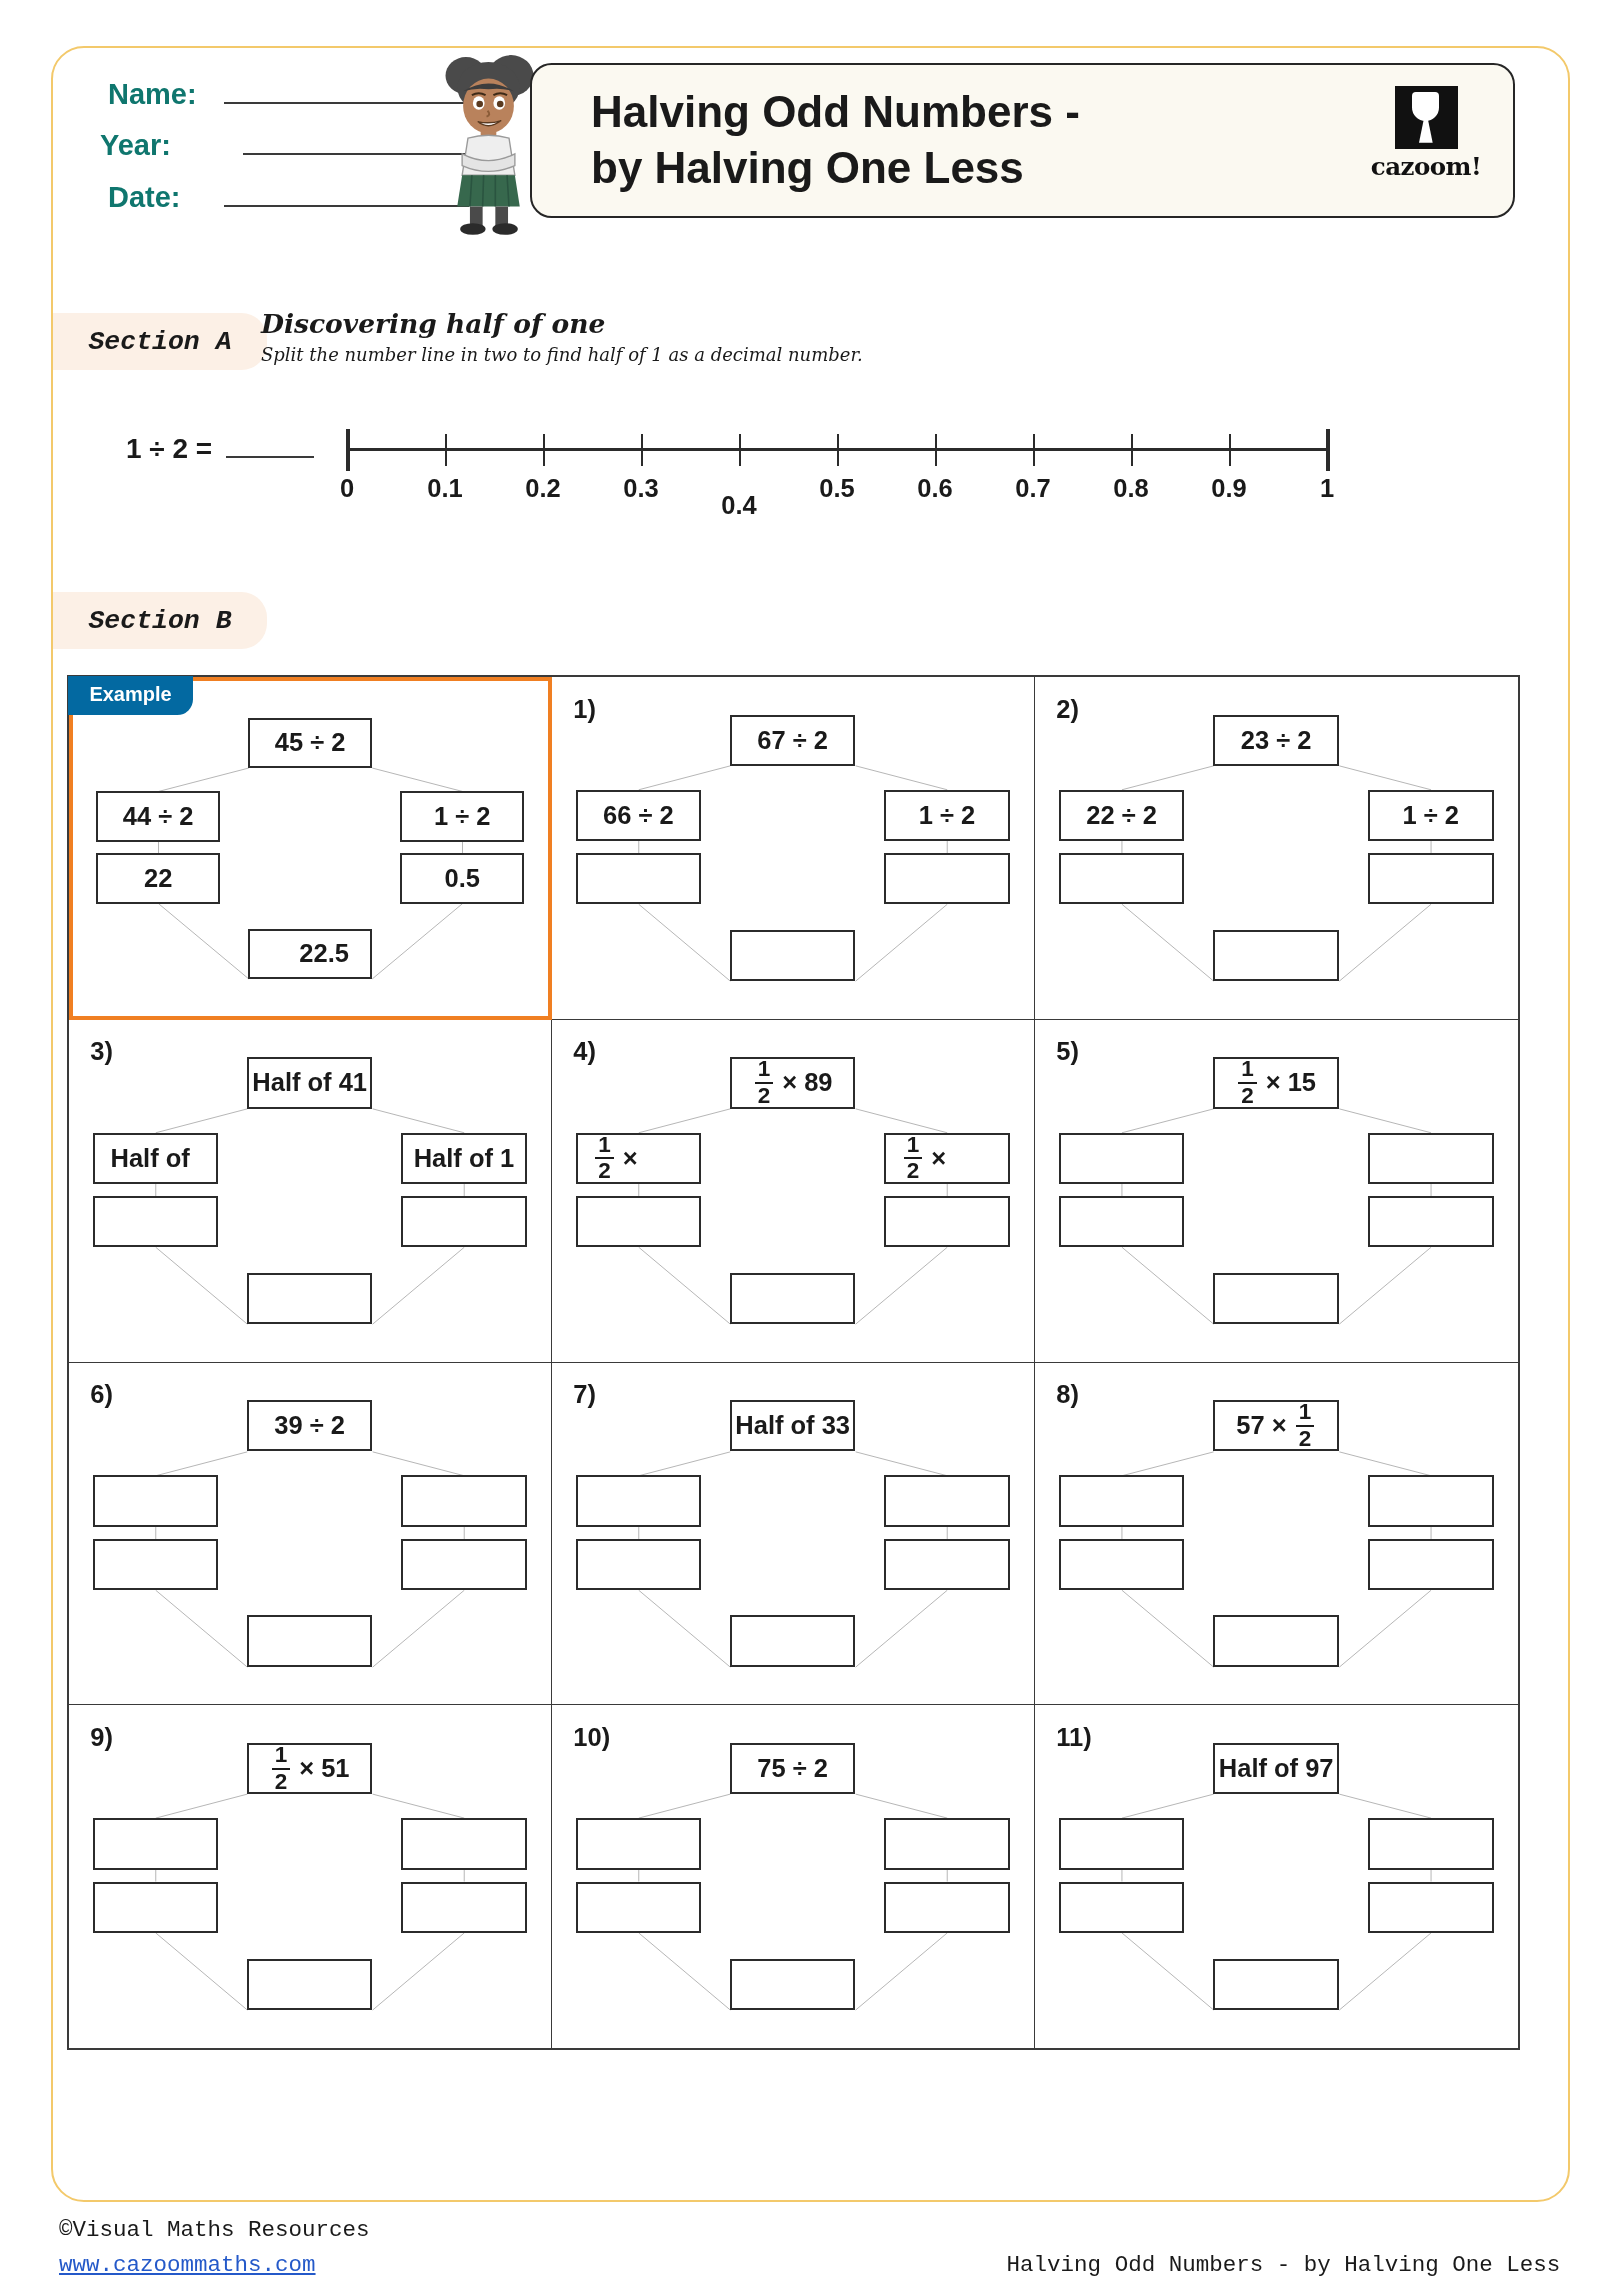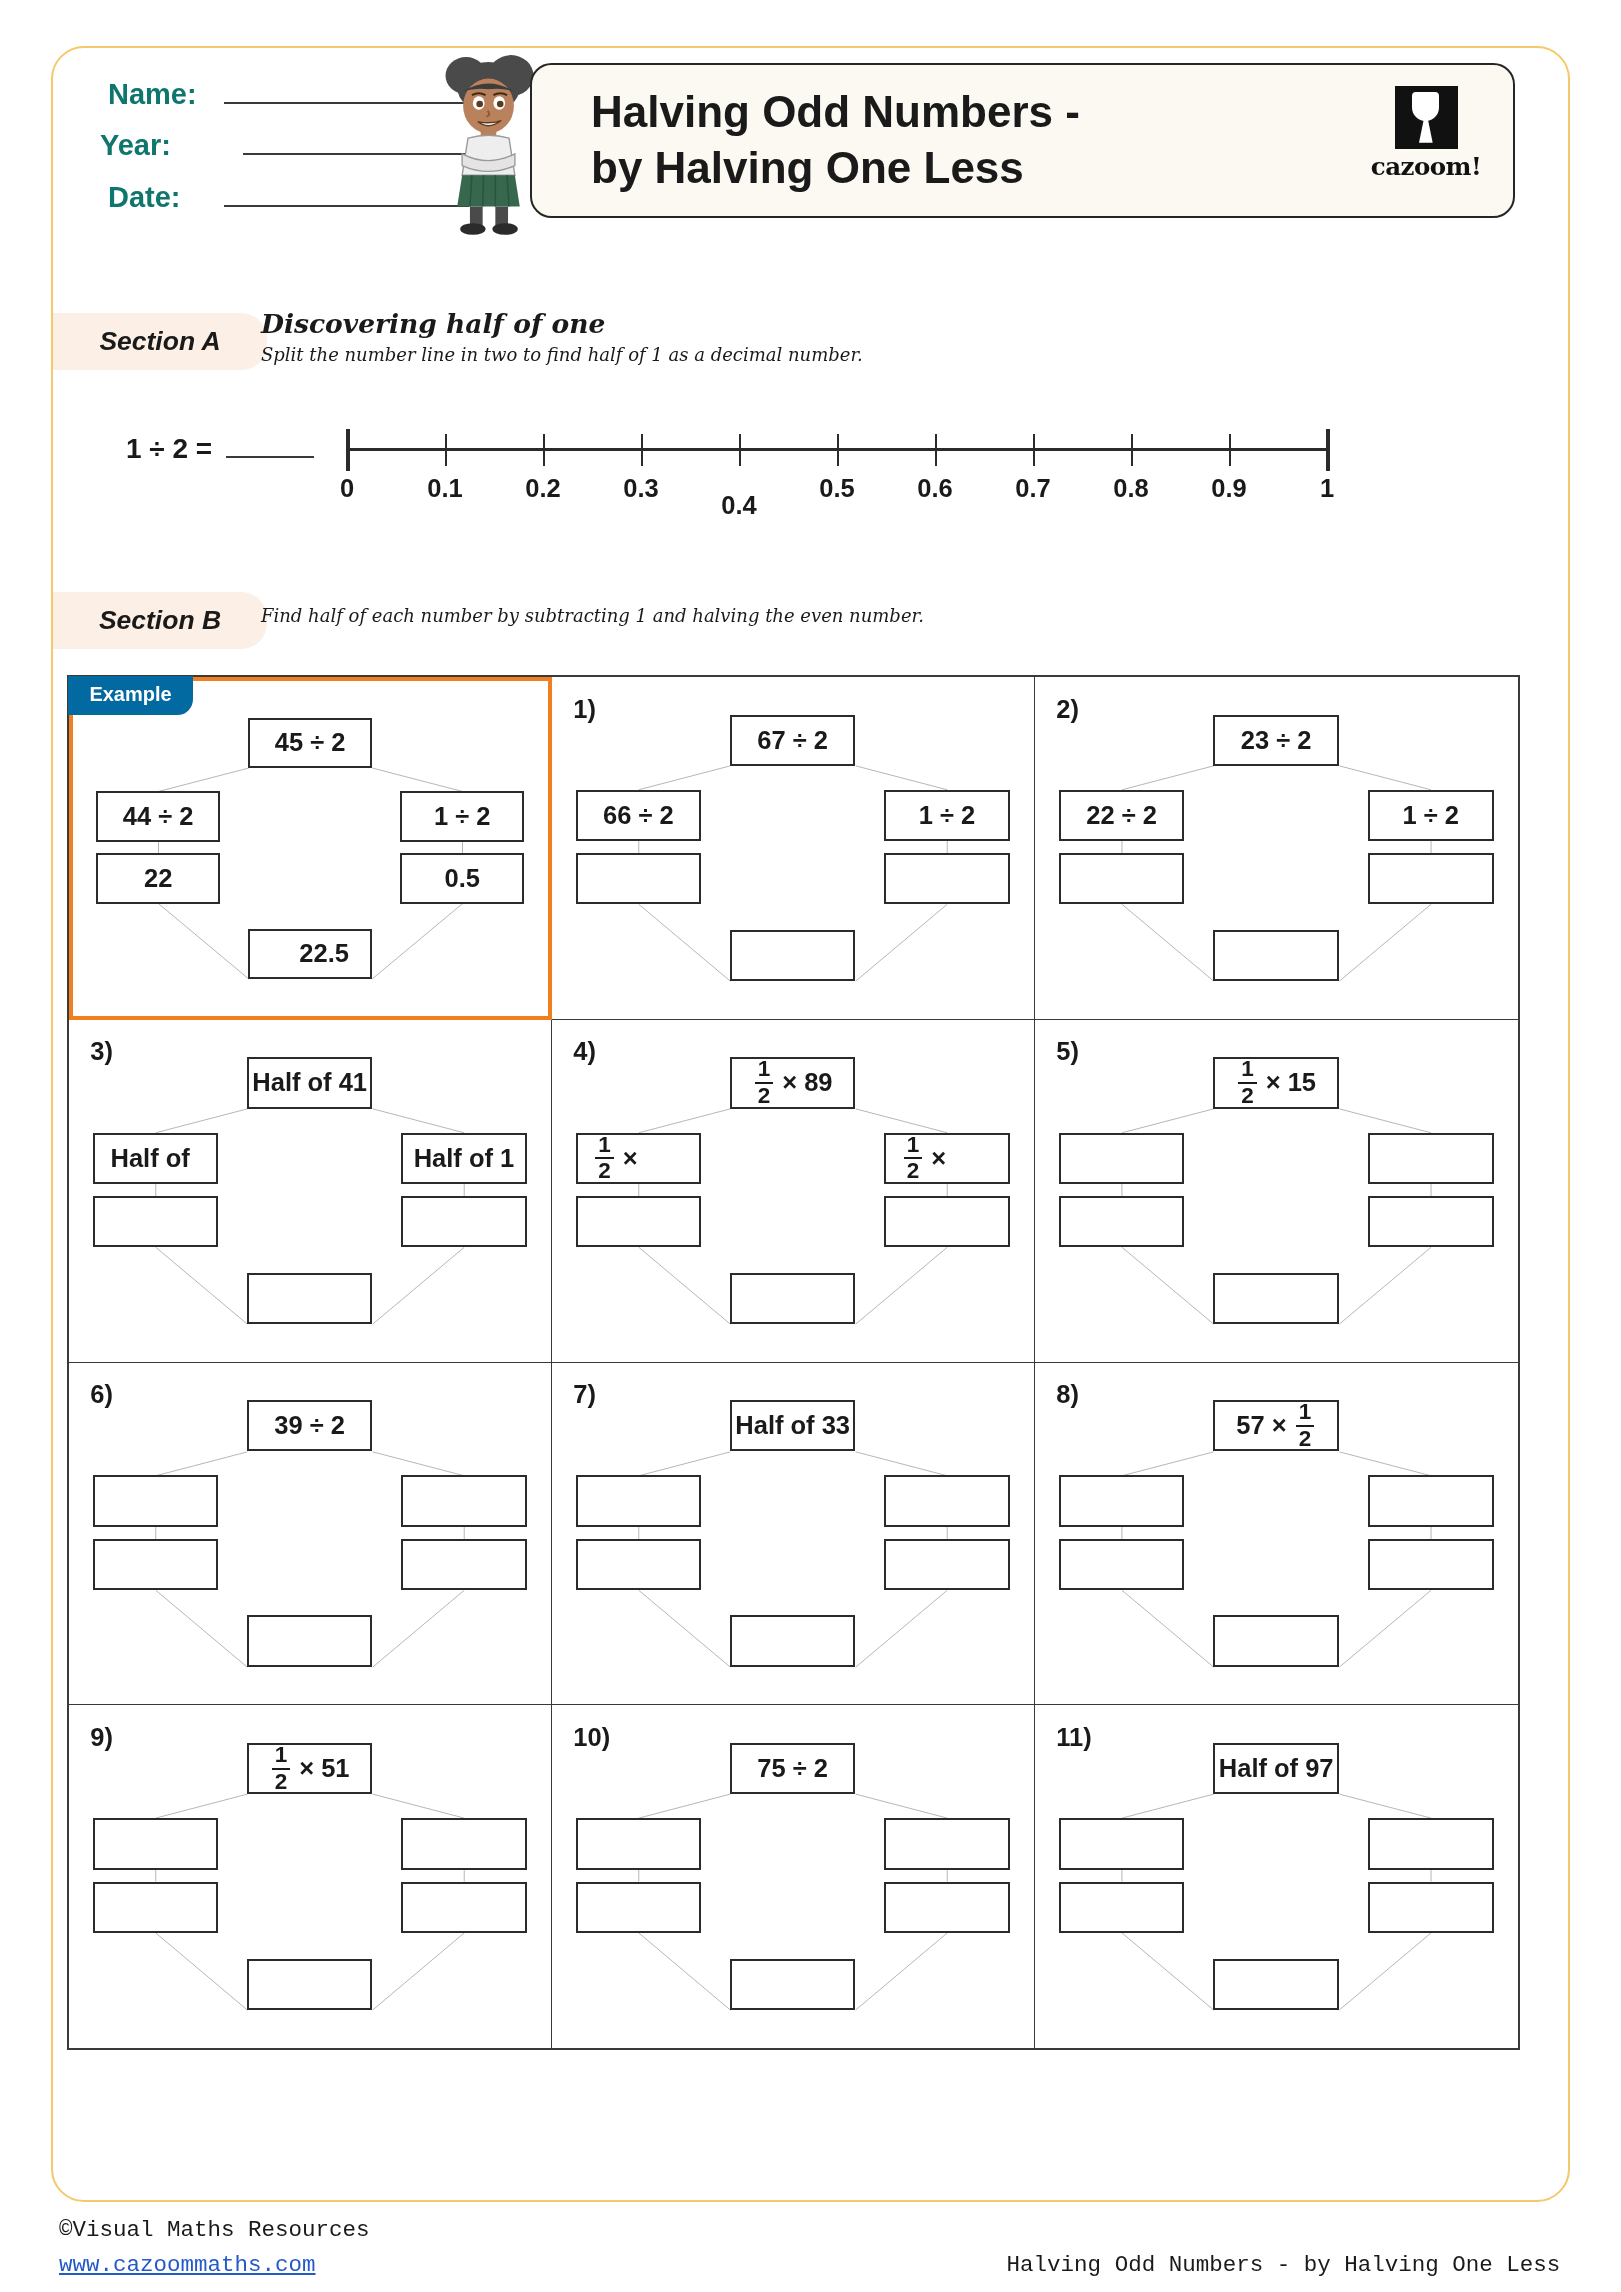--- a/index.html
+++ b/index.html
@@ -131,21 +131,21 @@
     position: absolute;
     background: #fcf0e6;
     border-radius: 0 25.5px 25.5px 0;
     height: 57px;
     width: 214px;
     display: flex;
     align-items: center;
     justify-content: center;
   }
   .section-pill span {
-    font-family: Liberation Sans, sans-serif;
+    font-family: Liberation Mono, monospace;
     font-style: italic;
     font-weight: bold;
     font-size: 26.5px;
     color: #1a1a1a;
   }
   .section-desc {
     position: absolute;
     font-family: "DejaVu Serif", serif;
     font-style: italic;
     color: #1a1a1a;
@@ -452,23 +452,20 @@
         <div class="nl-tick" style="left: 882px;"></div>
         <div class="nl-label" style="left: 882px;">0.9</div>
         <div class="nl-tick major" style="left: 979px;"></div>
         <div class="nl-label" style="left: 980px;">1</div>
       </div>
   </div>
 
   <div class="section-pill" id="secB-pill">
     <span>Section B</span>
   </div>
-  <div class="section-desc" id="secB-desc">
-    <span class="line2">Find half of each number by subtracting 1 and halving the even number.</span>
-  </div>
 
   <div id="grid">
       <div class="cell example">
         <div class="example-tag">Example</div>
         <div class="diagram">
           <svg viewBox="0 0 100 100" preserveAspectRatio="none">
             <line x1="37" y1="26" x2="18" y2="33" stroke="#2b2b2b" stroke-width="0.35" vector-effect="non-scaling-stroke"></line>
             <line x1="63" y1="26" x2="82" y2="33" stroke="#2b2b2b" stroke-width="0.35" vector-effect="non-scaling-stroke"></line>
             <line x1="18" y1="48" x2="18" y2="51.5" stroke="#2b2b2b" stroke-width="0.35" vector-effect="non-scaling-stroke"></line>
             <line x1="82" y1="48" x2="82" y2="51.5" stroke="#2b2b2b" stroke-width="0.35" vector-effect="non-scaling-stroke"></line>

